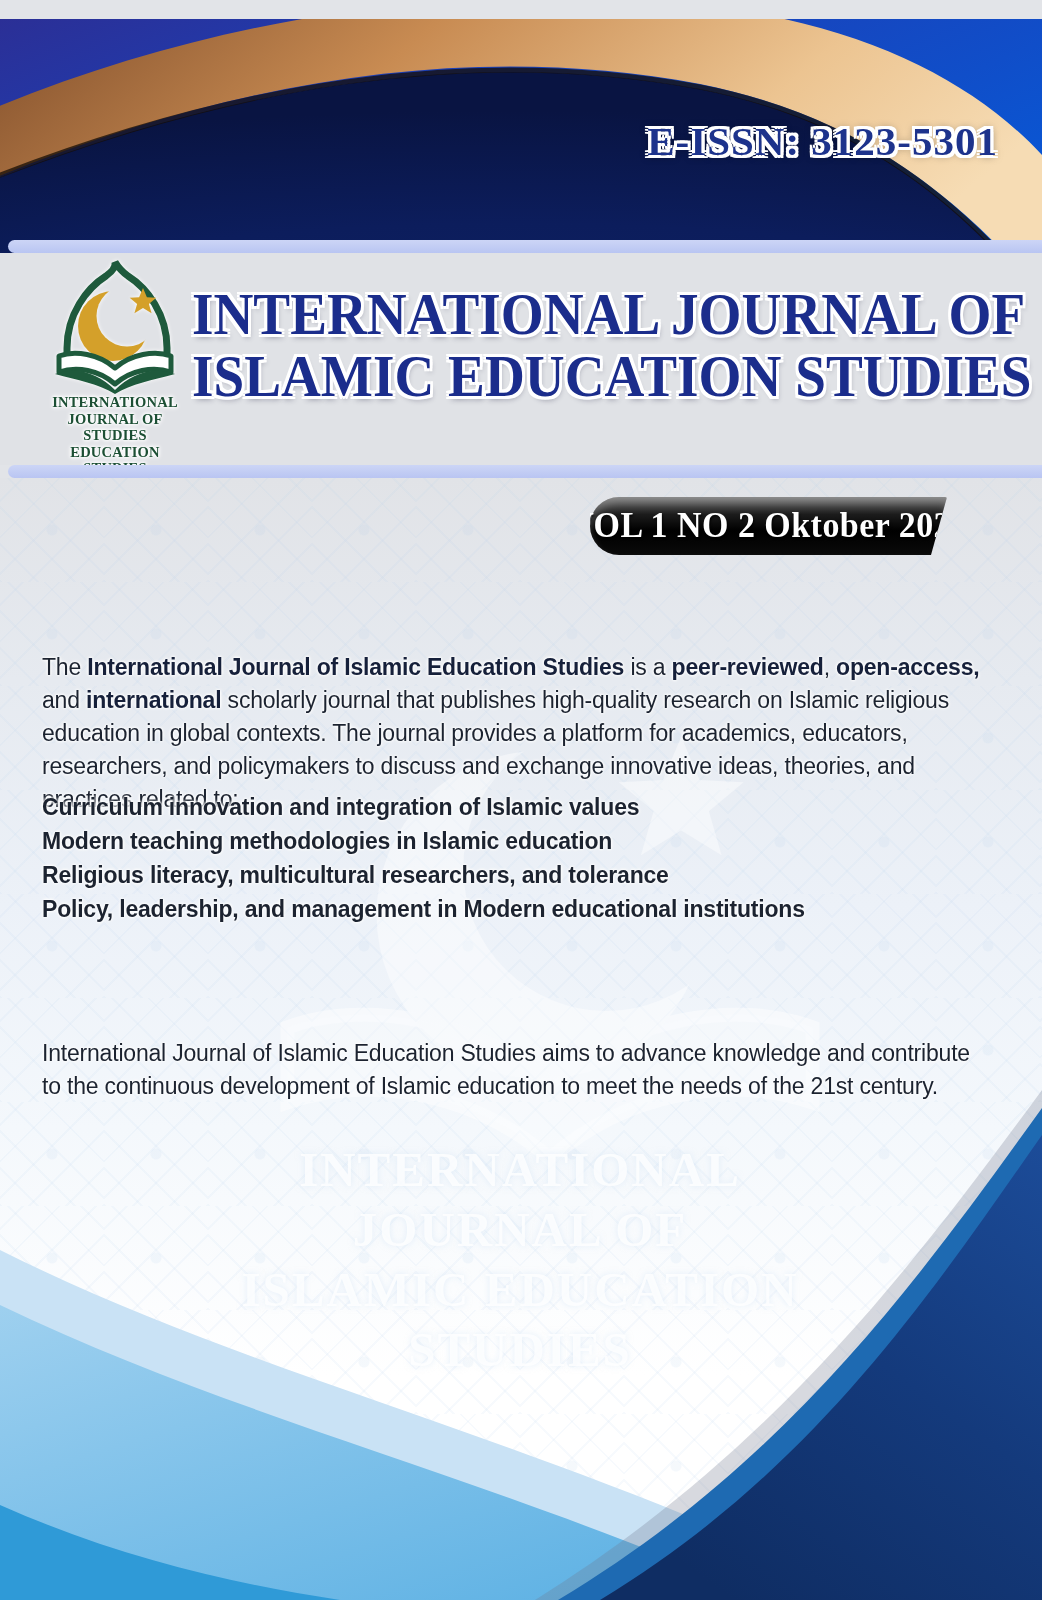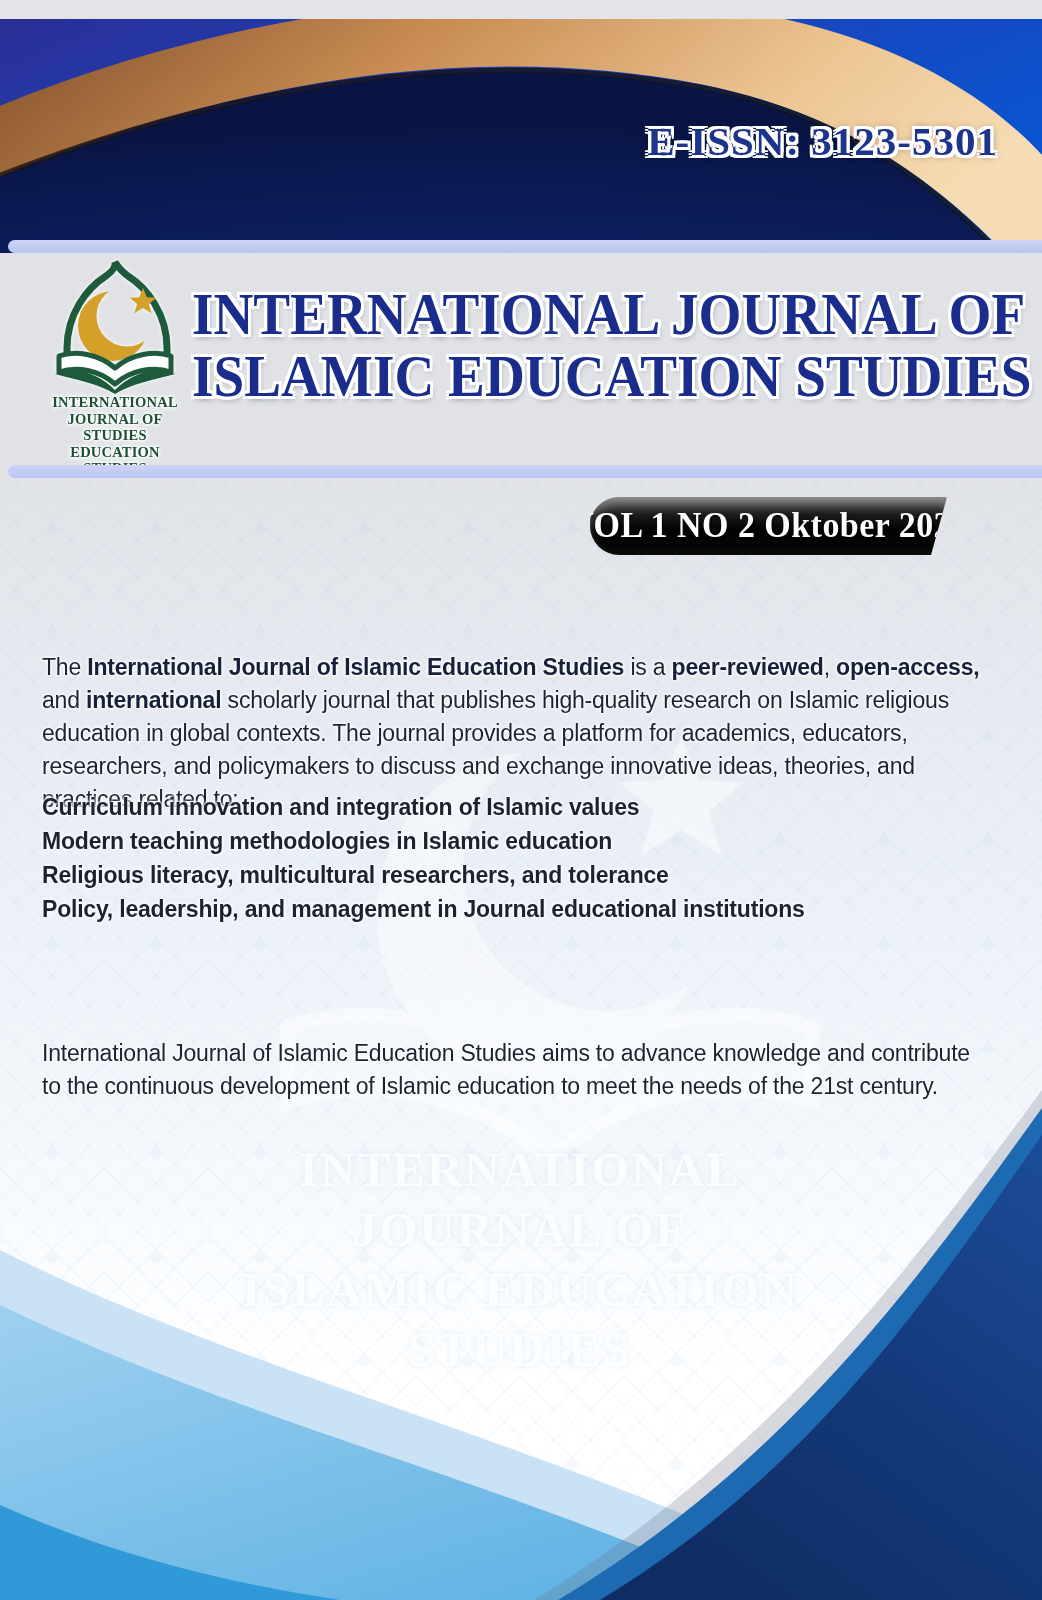--- a/index.html
+++ b/index.html
@@ -182,21 +182,21 @@
     <div class="issue-banner">
       <span>VOL 1 NO 2 Oktober 2025</span>
     </div>
 
     <p class="bodytext intro"><span>The </span><span class="b">International Journal of Islamic Education Studies</span><span> is a </span><span class="b">peer-reviewed</span><span>, </span><span class="b">open-access,</span><span> and </span><span class="b">international</span><span> scholarly journal that publishes high-quality research on Islamic religious education in global contexts. The journal provides a platform for academics, educators, researchers, and policymakers to discuss and exchange innovative ideas, theories, and practices related to:</span></p>
 
     <div class="bodytext topics">
       <div>Curriculum innovation and integration of Islamic values</div>
       <div>Modern teaching methodologies in Islamic education</div>
       <div>Religious literacy, multicultural researchers, and tolerance</div>
-      <div>Policy, leadership, and management in Journal educational institutions</div>
+      <div>Policy, leadership, and management in Modern educational institutions</div>
     </div>
 
     <p class="bodytext mission">International Journal of Islamic Education Studies aims to advance knowledge and contribute to the continuous development of Islamic education to meet the needs of the 21st century.</p>
 
     <div class="watermark-title">
       <div>INTERNATIONAL</div>
       <div>JOURNAL OF</div>
       <div>ISLAMIC EDUCATION</div>
       <div>STUDIES</div>
     </div>

